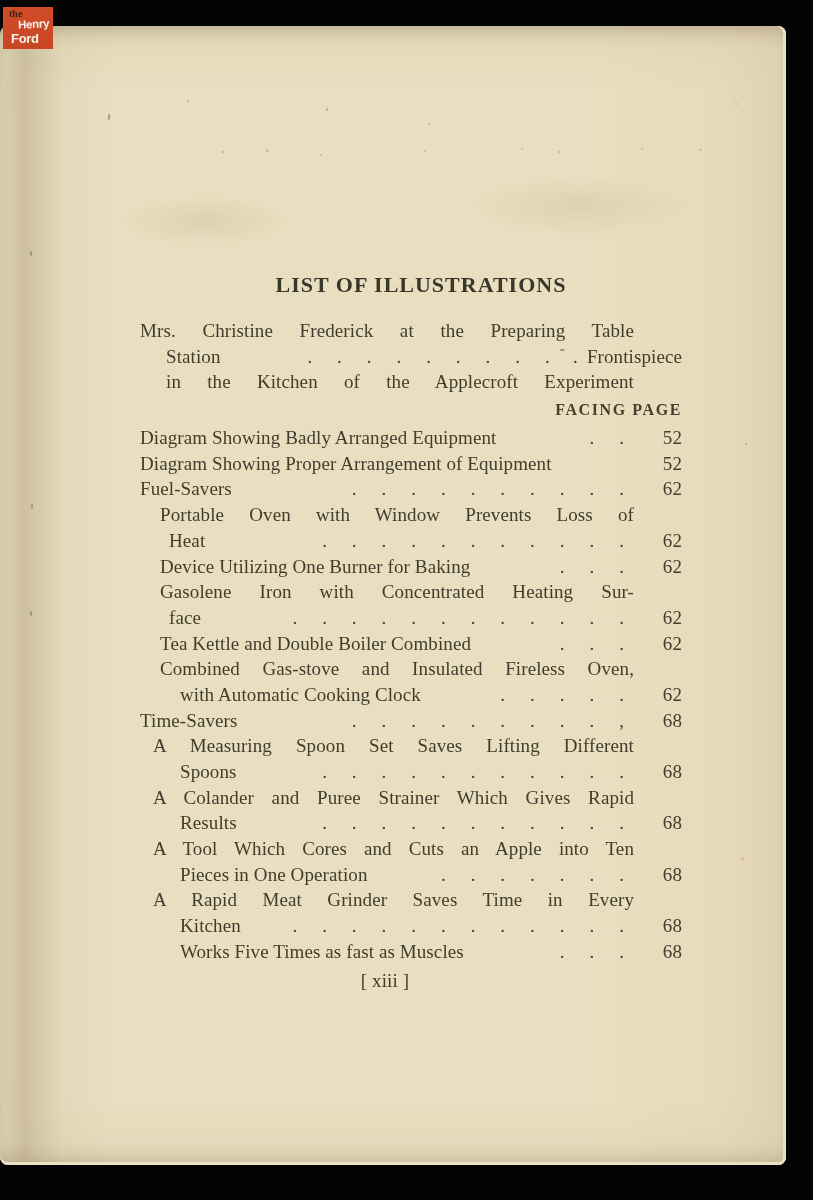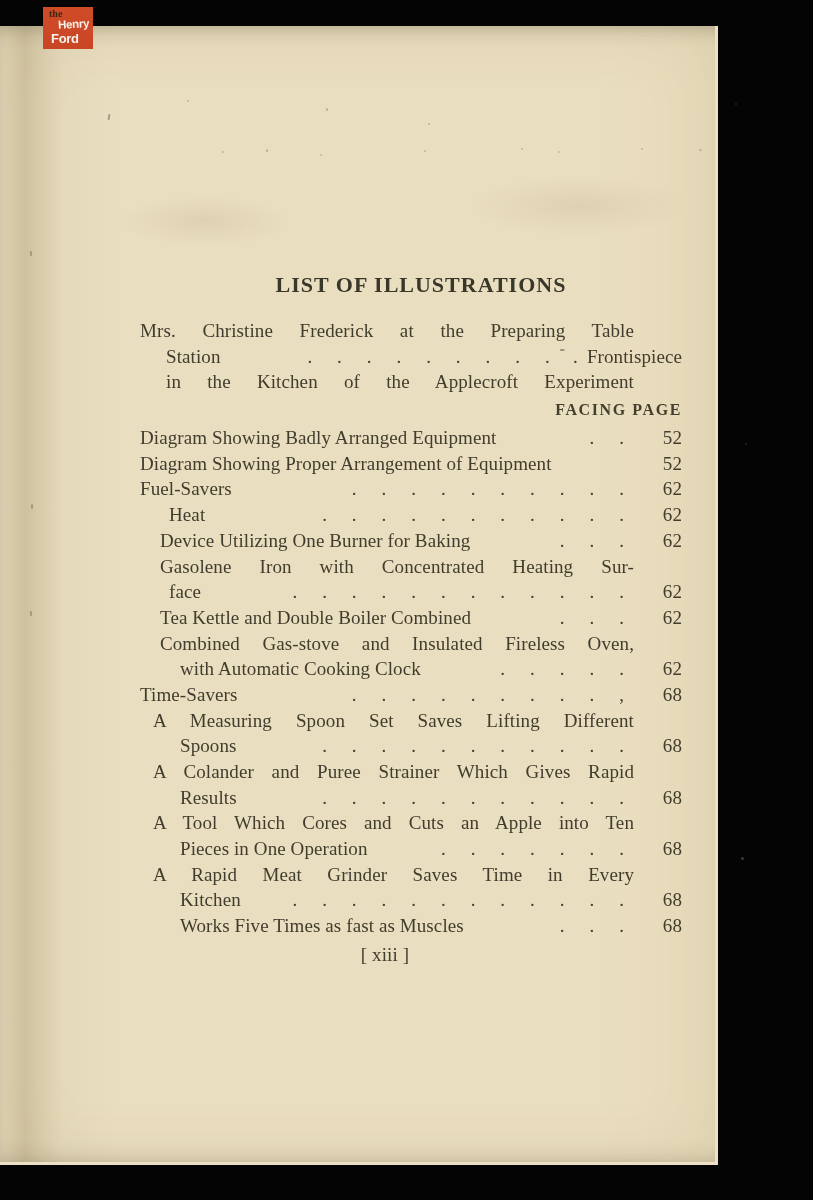--- a/index.html
+++ b/index.html
@@ -3,31 +3,32 @@
 <meta charset="utf-8">
 <style>
   html,body{margin:0;padding:0;}
   body{
     width:813px;height:1200px;position:relative;overflow:hidden;
     background:#040404;
     font-family:"Liberation Serif","DejaVu Serif",serif;
   }
   
   .book-page{
-    position:absolute;left:0;top:26px;width:718px;height:1139px;
+    position:absolute;left:0;top:26px;width:786px;height:1139px;
     background:linear-gradient(90deg,
       #e2d7b9 0px,#dbcfae 12px,#d1c4a2 25px,#d8ccab 37px,
       #e4d9ba 62px,#e9debf 115px,#e9debf 600px,#e7dbbb 710px,#e4d8b6 786px);
     box-shadow:
       inset -3px 0 0 #ece1c4,
       inset 0 -3px 0 #ece1c4,
       inset 0 16px 20px -16px rgba(70,55,30,.38),
       inset 0 -18px 22px -18px rgba(70,55,30,.30),
       inset 0 0 70px rgba(110,90,50,.10);
     color:#413d2e;
+    border-radius:8px;
   }
   .page-title{
     position:absolute;top:246px;left:421px;transform:translateX(-50%);
     font-size:22px;font-weight:bold;letter-spacing:1px;color:#39362a;
     white-space:nowrap;
   }
   .content{
     position:absolute;left:140px;top:292px;width:542px;
     font-size:19px;letter-spacing:.1px;
   }
@@ -54,21 +55,20 @@
   .facing{
     height:26px;line-height:22px;padding-top:4px;text-align:right;
     font-size:16px;font-weight:bold;letter-spacing:1.6px;color:#443f2e;
   }
   .folio{ text-align:center;transform:translateX(-26px);margin-top:3px;height:26px;line-height:26px;}
   
   .brand-badge{
     position:absolute;left:3px;top:7px;width:50px;height:42px;
     background:linear-gradient(180deg,#d04b28 0%,#c94625 100%);
     z-index:5;
-    margin-left:40px;
   }
   .brand-the{position:absolute;left:6px;top:1px;font-size:10px;font-weight:bold;color:#3a2817;font-family:"Liberation Serif",serif;}
   .brand-henry{position:absolute;left:15px;top:11px;font-size:11.5px;font-weight:bold;color:#f6f3ec;transform:rotate(-3deg);font-family:"Liberation Sans",sans-serif;letter-spacing:-.3px;}
   .brand-ford{position:absolute;left:8px;top:24px;font-size:13px;font-weight:bold;color:#f6f3ec;font-family:"Liberation Sans",sans-serif;letter-spacing:-.3px;}
   
   .speck{position:absolute;background:#6e6553;border-radius:50%;}
   .smudge{position:absolute;border-radius:50%;pointer-events:none;
     background:radial-gradient(closest-side,rgba(115,100,65,.10),rgba(115,100,65,0));}
 </style>
 </head>
@@ -107,20 +107,24 @@
     <span class="entry-text">Diagram Showing Proper Arrangement of Equipment</span>
     <span class="leader"></span>
 
     <span class="pagenum">52</span>
   </div>
         <div class="row ind0">
     <span class="entry-text">Fuel-Savers</span>
     <span class="leader">. . . . . . . . . .</span>
 
     <span class="pagenum">62</span>
+  </div>
+        <div class="row ind2 just">
+    <span class="entry-text">Portable Oven with Window Prevents Loss of</span>
+
   </div>
         <div class="row ind3">
     <span class="entry-text">Heat</span>
     <span class="leader">. . . . . . . . . . .</span>
 
     <span class="pagenum">62</span>
   </div>
         <div class="row ind2">
     <span class="entry-text">Device Utilizing One Burner for Baking</span>
     <span class="leader">. . .</span>

